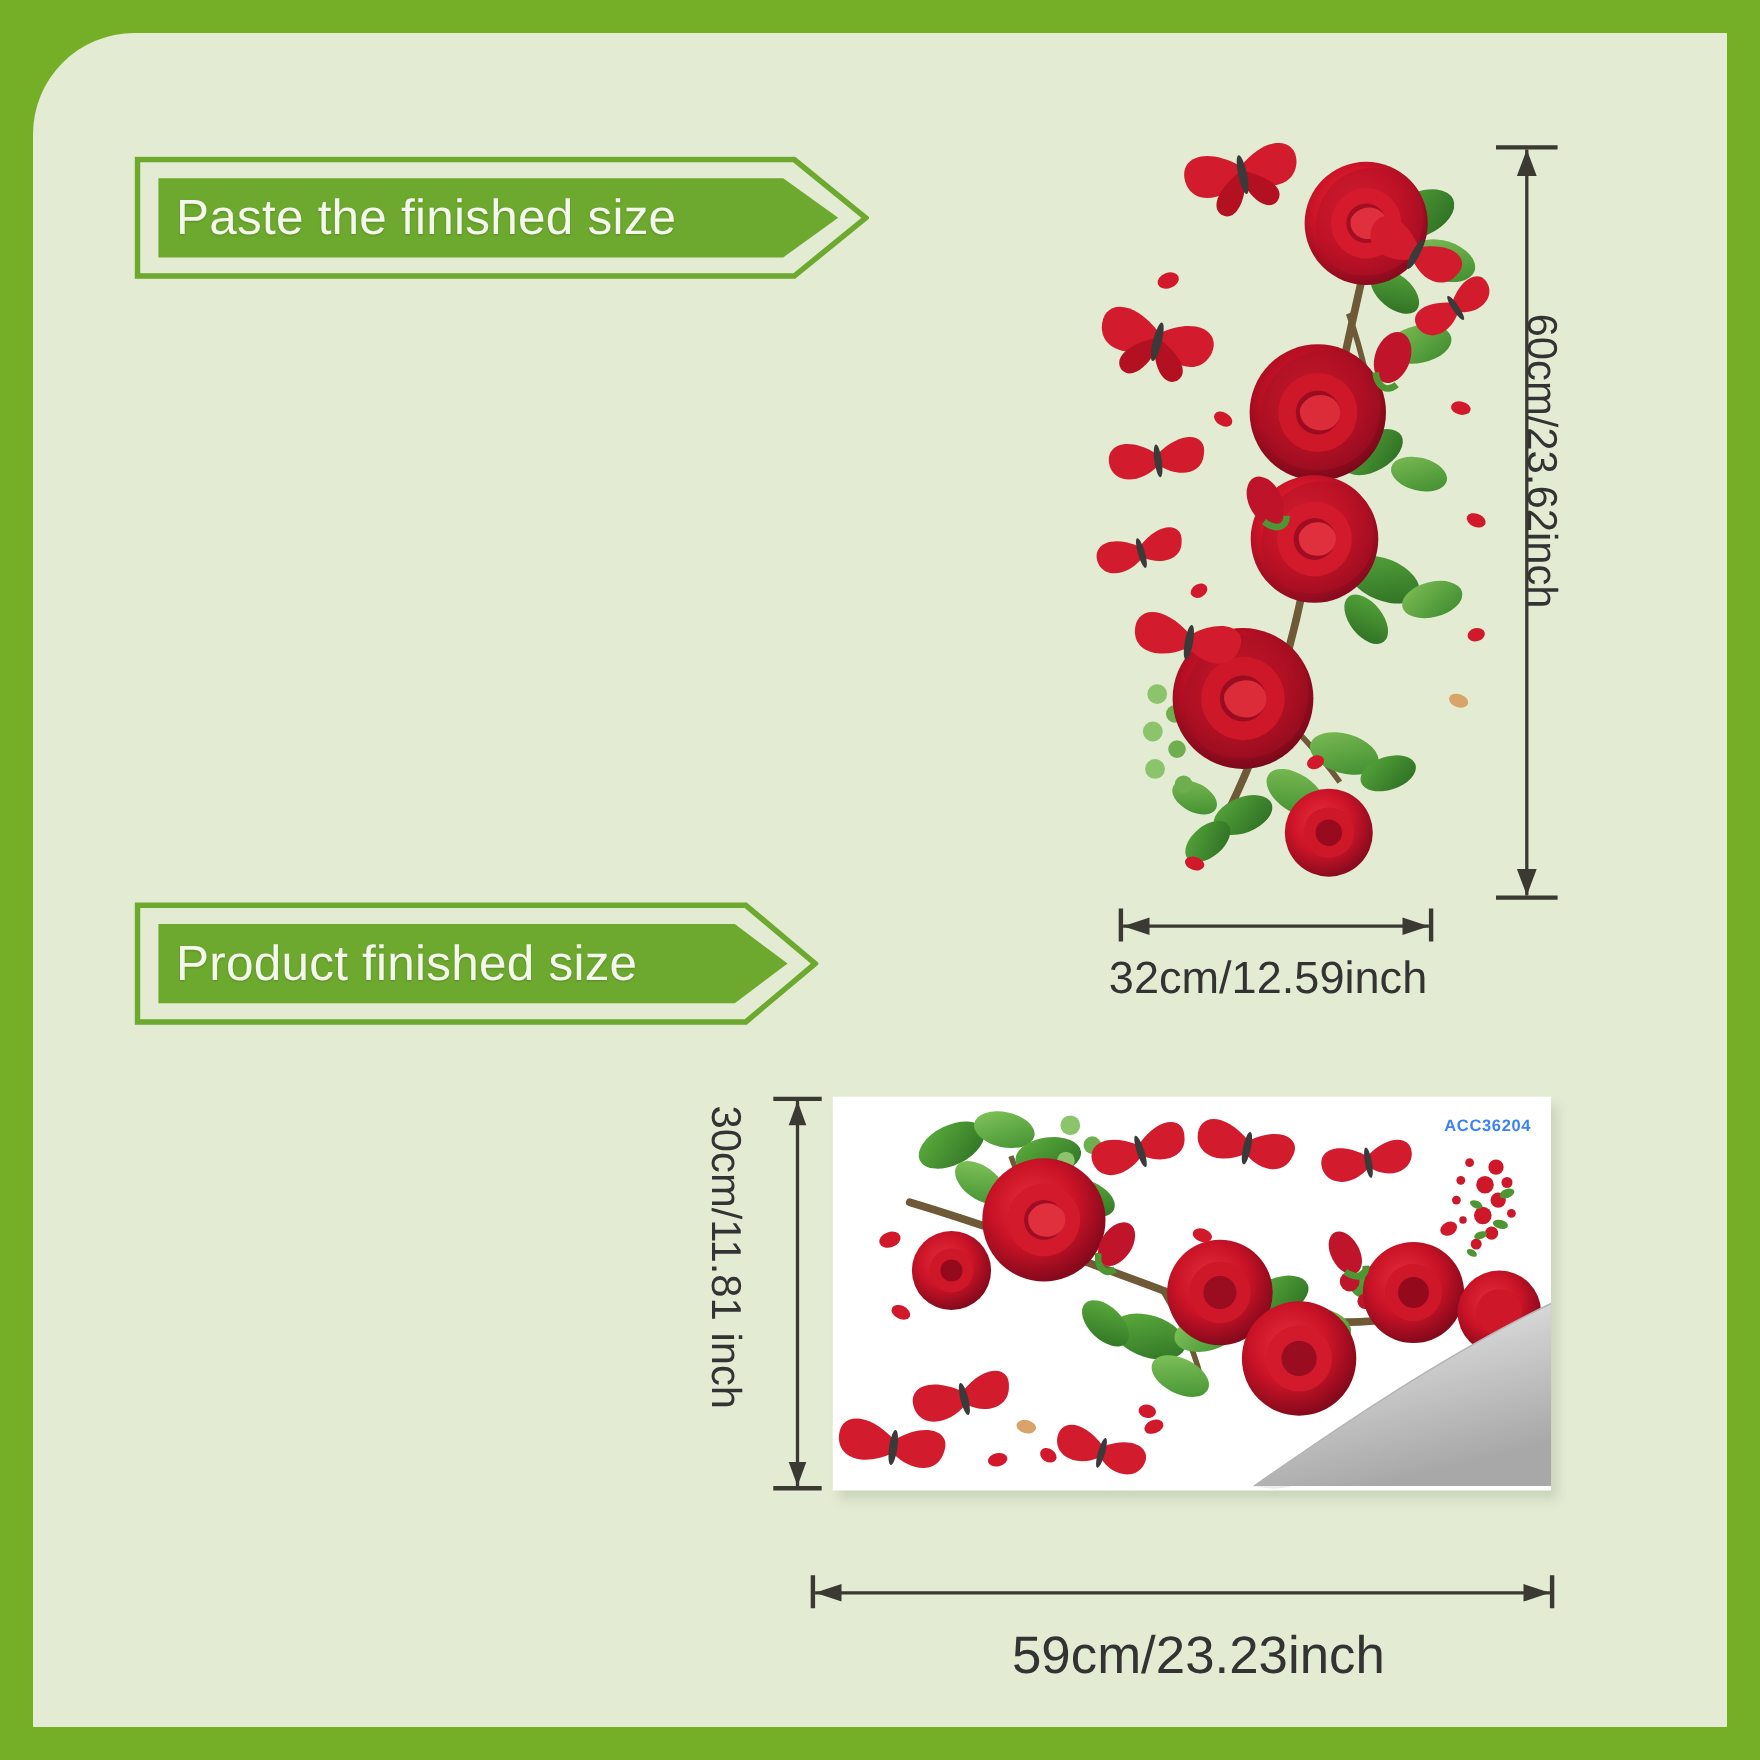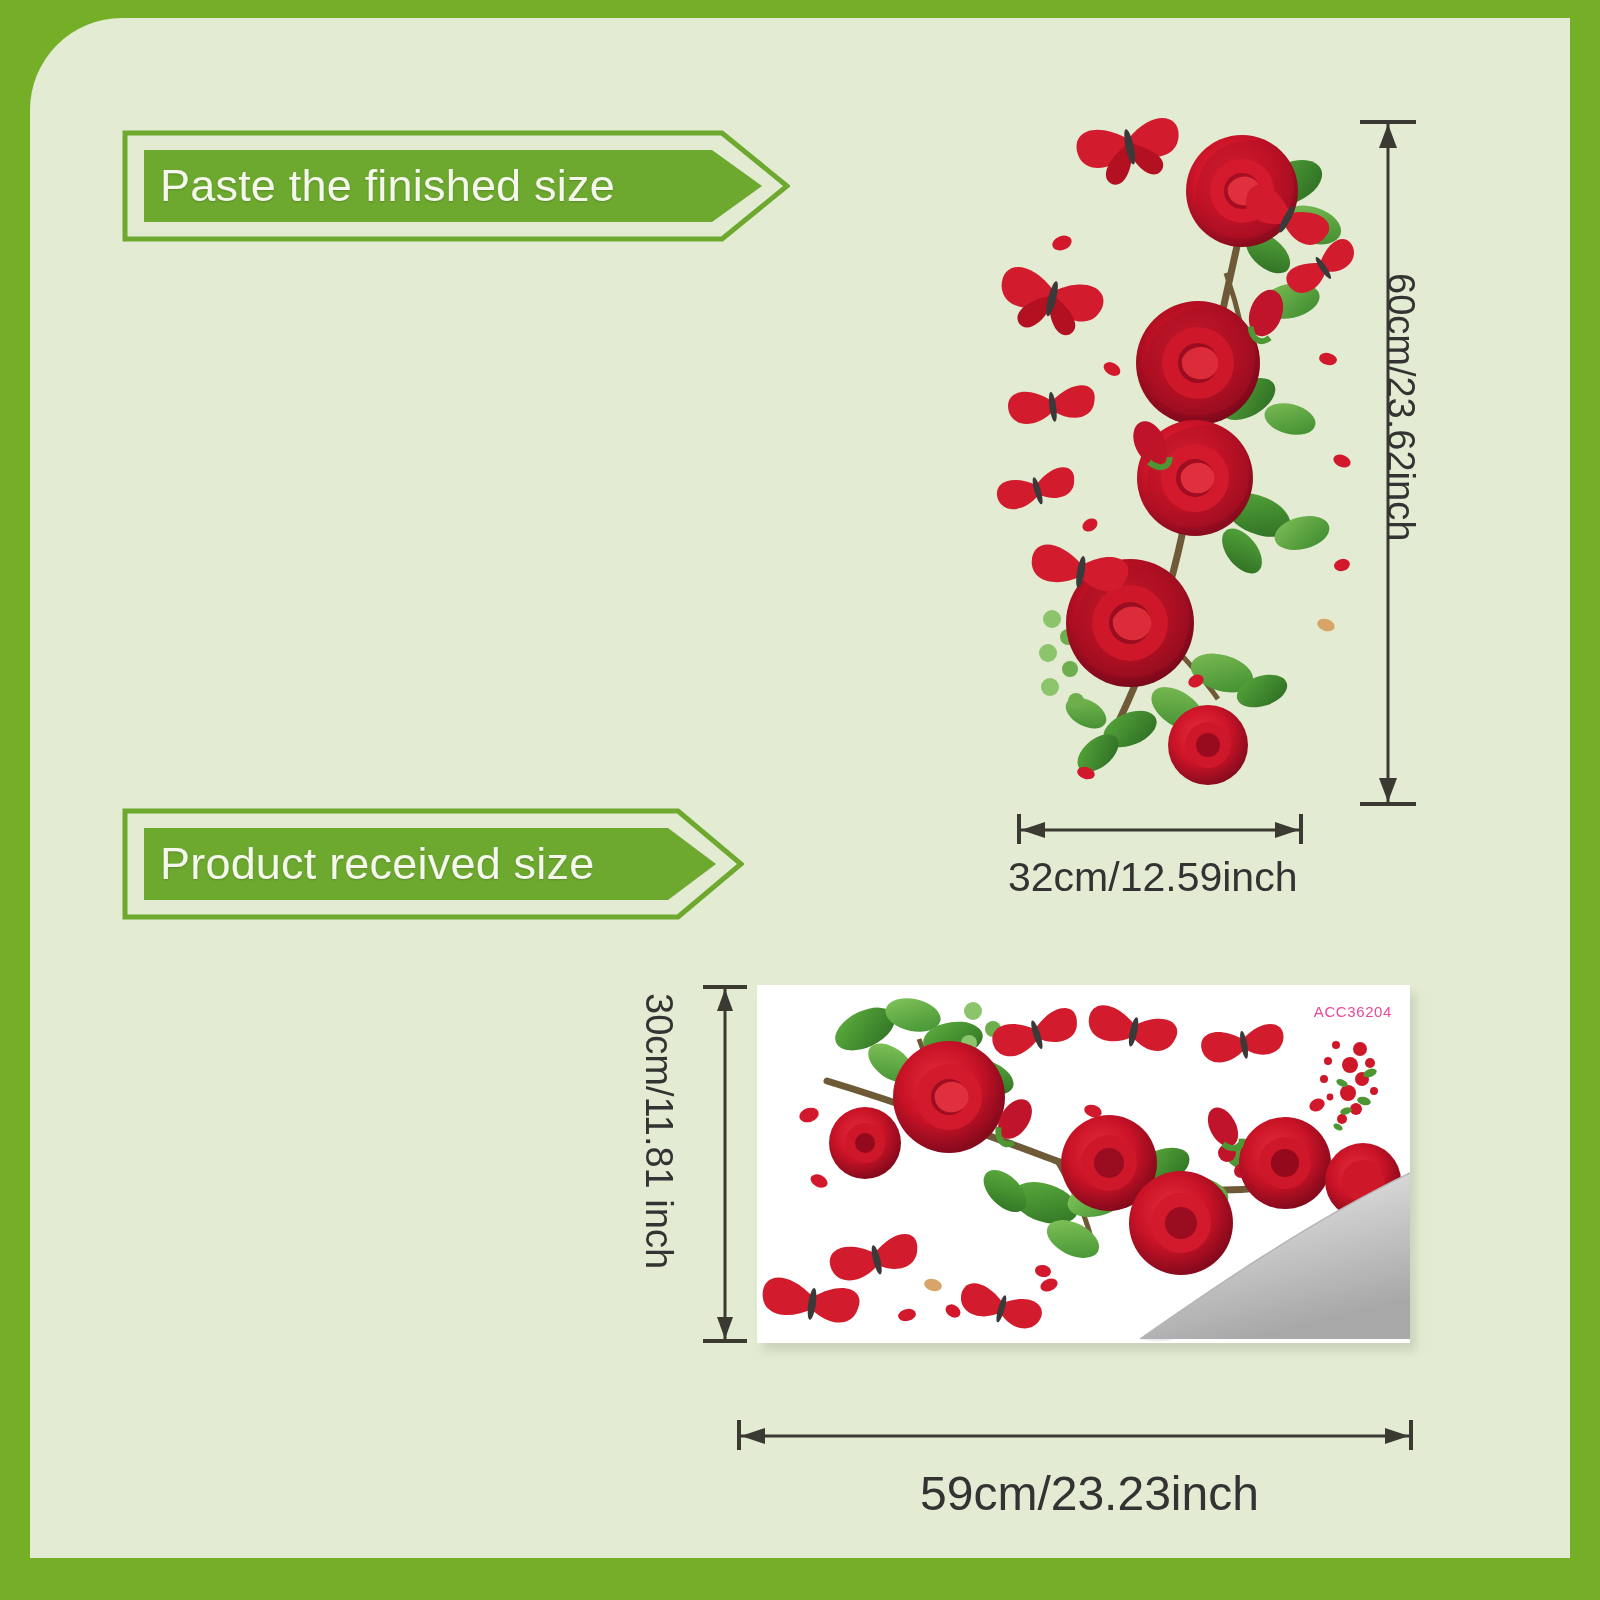--- a/index.html
+++ b/index.html
@@ -4,21 +4,21 @@
 <style>
   html,body{margin:0;padding:0;}
   body{
     width:1600px;height:1600px;
     background:#74AF27;
     font-family:"Liberation Sans", sans-serif;
     overflow:hidden;
   }
   .frame{
     position:absolute;
-    left:30px;top:18px;
+    left:30px;top:30px;
     width:1540px;height:1540px;
     background:#E3EBD3;
     border-radius:92px 0 0 0;
   }
   .stage{position:absolute;inset:0;}
 
   
   .banner{position:absolute;}
   .banner svg{display:block;position:absolute;left:0;top:0;}
   .banner .blabel{
@@ -55,21 +55,21 @@
     background:rgba(120,130,105,.22);
     filter:blur(5px);
   }
   .sheet{
     position:absolute;left:0;top:0;width:100%;height:100%;
     background:#FFFFFF;
     overflow:hidden;
   }
   .code{
     position:absolute;right:18px;top:18px;
-    font-size:15px;color:#ec4899;letter-spacing:.6px;
+    font-size:15px;color:#3b82f6;letter-spacing:.6px;font-weight:bold;
   }
   .thumb{position:absolute;right:16px;top:46px;width:96px;height:104px;}
 
   
   .peel{position:absolute;right:0;bottom:0;width:300px;height:200px;}
 </style>
 </head>
 <body>
 
 <div class="frame">
@@ -81,21 +81,21 @@
       <polygon points="22,20 590,20 640,56 590,92 22,92" fill="#6DA82F"></polygon>
     </svg>
     <div class="blabel">Paste the finished size</div>
   </div>
 
   <div class="banner" id="banner-received">
     <svg width="622" height="112" viewBox="0 0 622 112">
       <polygon points="3,3 556,3 619,56 556,109 3,109" fill="none" stroke="#6DA82F" stroke-width="5"></polygon>
       <polygon points="22,20 546,20 594,56 546,92 22,92" fill="#6DA82F"></polygon>
     </svg>
-    <div class="blabel">Product received size</div>
+    <div class="blabel">Product finished size</div>
   </div>
 
   <div class="art" id="art-upper" style="left:960px;top:95px;width:370px;height:700px;">
     <svg width="370" height="700" viewBox="0 0 370 700">
       <defs>
         <radialGradient id="rg1" cx="42%" cy="38%" r="62%">
           <stop offset="0%" stop-color="#E8303C"></stop>
           <stop offset="55%" stop-color="#CE1428"></stop>
           <stop offset="100%" stop-color="#8A0B1E"></stop>
         </radialGradient>

